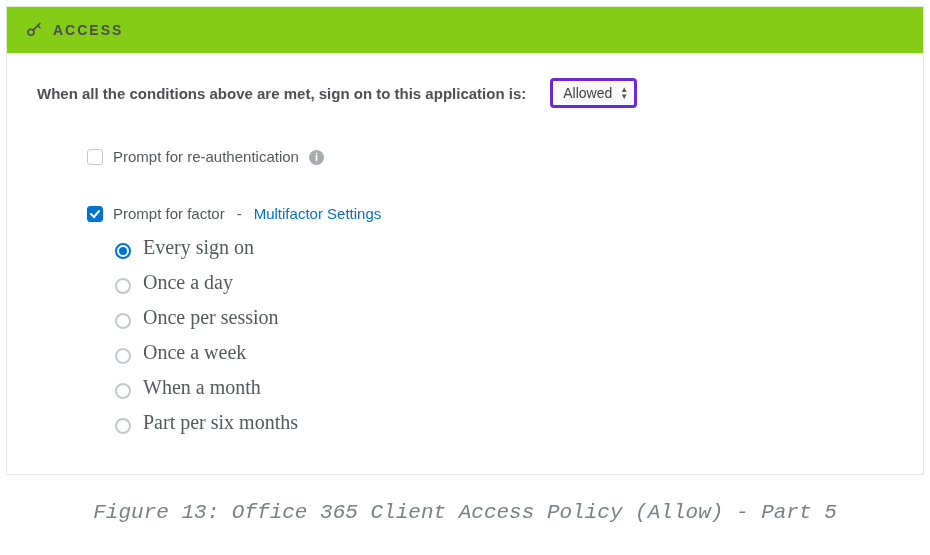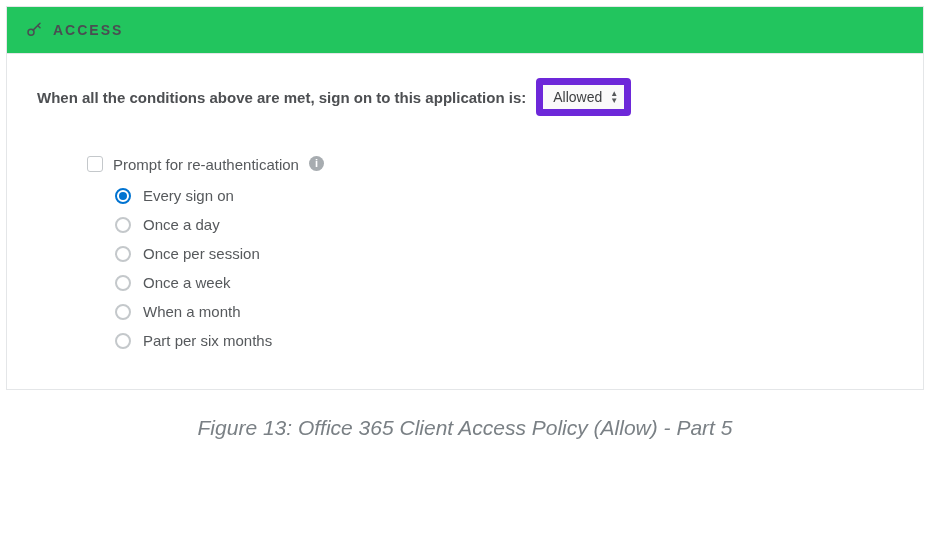--- a/index.html
+++ b/index.html
@@ -8,51 +8,51 @@
       background: #fff;
       width: 930px;
       height: 555px;
       padding: 6px;
     }
     .panel {
       border: 1px solid #e4e6e8;
       background: #fff;
     }
     .panel-header {
-      background: #22c55e;
+      background: #84cc16;
       border-bottom: 1px solid #e4e6e8;
       padding: 14px 18px;
       display: flex;
       align-items: center;
       gap: 10px;
     }
     .panel-header .key-icon svg { display: block; }
     .panel-title {
       font-size: 14px;
       font-weight: 600;
       letter-spacing: 2px;
       color: #4a4e52;
     }
     .panel-body {
       padding: 24px 24px 28px 30px;
     }
     .signon-row {
       display: flex;
       align-items: center;
-      gap: 10px;
+      gap: 24px;
       margin-bottom: 20px;
     }
     .signon-label {
       font-size: 15px;
       font-weight: 600;
       color: #4d4f52;
     }
     .select-wrap {
       position: relative;
-      border: 7px solid #6d28d9;
+      border: 3px solid #6d28d9;
       border-radius: 4px;
       padding: 2px 22px 2px 10px;
       font-size: 14px;
       color: #3d3f41;
       background: #fafafa;
       line-height: 20px;
     }
     .select-arrows {
       position: absolute;
       right: 6px;
@@ -60,21 +60,21 @@
       transform: translateY(-50%);
       display: flex;
       flex-direction: column;
       line-height: 0;
       color: #55585a;
     }
     .select-arrows span { font-size: 8px; line-height: 7px; }
     .options-block { padding-left: 50px; }
     .check-row {
       display: flex;
-      align-items: flex-start;
+      align-items: flex-end;
       gap: 10px;
       margin-bottom: 14px;
       font-size: 15px;
       color: #56595c;
       margin-top: 40px;
     }
     .checkbox {
       width: 16px;
       height: 16px;
       border: 1px solid #c4c8cb;
@@ -106,22 +106,23 @@
       font-style: normal;
     }
     .link-text { color: #0073d1; }
     .dot-sep { color: #56595c; margin: 0 2px; }
     .radios { padding-left: 28px; margin-top: 4px; }
     .radio-row {
       display: flex;
       align-items: flex-end;
       gap: 12px;
       margin-bottom: 12px;
-      font-size: 15px;
+      font-size: 20px;
       color: #56595c;
+      font-family: Liberation Serif, serif;
     }
     .radio {
       width: 16px;
       height: 16px;
       border: 2px solid #c4c8cb;
       border-radius: 50%;
       background: #fff;
       display: inline-flex;
       align-items: center;
       justify-content: center;
@@ -137,21 +138,21 @@
       background: #0073d1;
       display: none;
     }
     .radio.selected .dot { display: block; }
     .figure-caption {
       text-align: center;
       font-style: italic;
       color: #7a8085;
       font-size: 21px;
       margin-top: 26px;
-      font-family: Liberation Sans, sans-serif;
+      font-family: Liberation Mono, monospace;
     }
   </style>
 </head>
 <body>
 
 <div class="panel">
   <div class="panel-header">
     <span class="key-icon">
       <svg width="18" height="18" viewBox="0 0 24 24" fill="none" stroke="#4a4e52" stroke-width="2" stroke-linecap="round" stroke-linejoin="round">
         <circle cx="8" cy="15" r="4"></circle>
@@ -177,20 +178,30 @@
     <div class="options-block">
 
       <div class="check-row">
         <span class="checkbox">
           
         </span>
         <span>Prompt for re-authentication</span>
         <span class="info-icon">i</span>
       </div>
 
+      <div class="check-row">
+        <span class="checkbox checked">
+          <svg width="10" height="10" viewBox="0 0 10 10">
+              <path d="M1 5 l3 3 l5 -6" stroke="#fff" stroke-width="2" fill="none" stroke-linecap="round"></path>
+            </svg>
+        </span>
+        <span>Prompt for factor</span>
+        <span class="dot-sep">-</span>
+        <span class="link-text">Multifactor Settings</span>
+      </div>
 
       <div class="radios">
         <div class="radio-row">
           <span class="radio selected">
               <span class="dot"></span>
             </span>
           <span>Every sign on</span>
         </div>
         <div class="radio-row">
           <span class="radio"></span>

